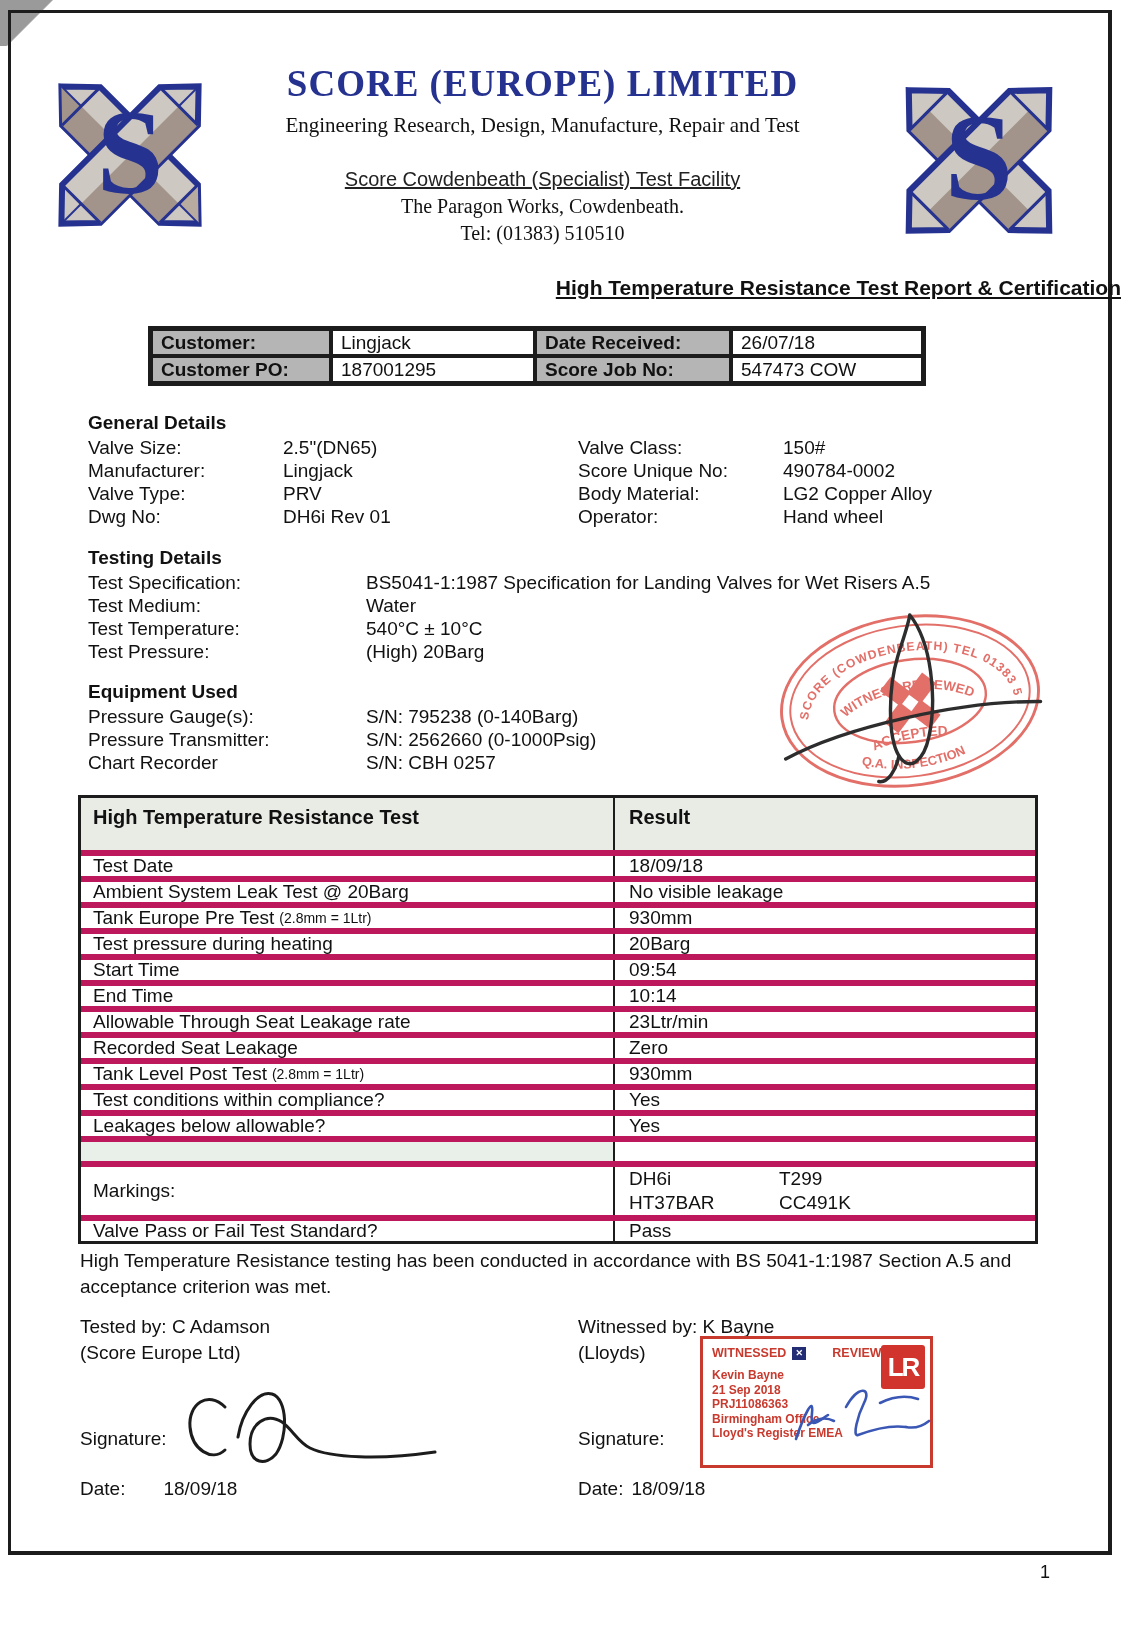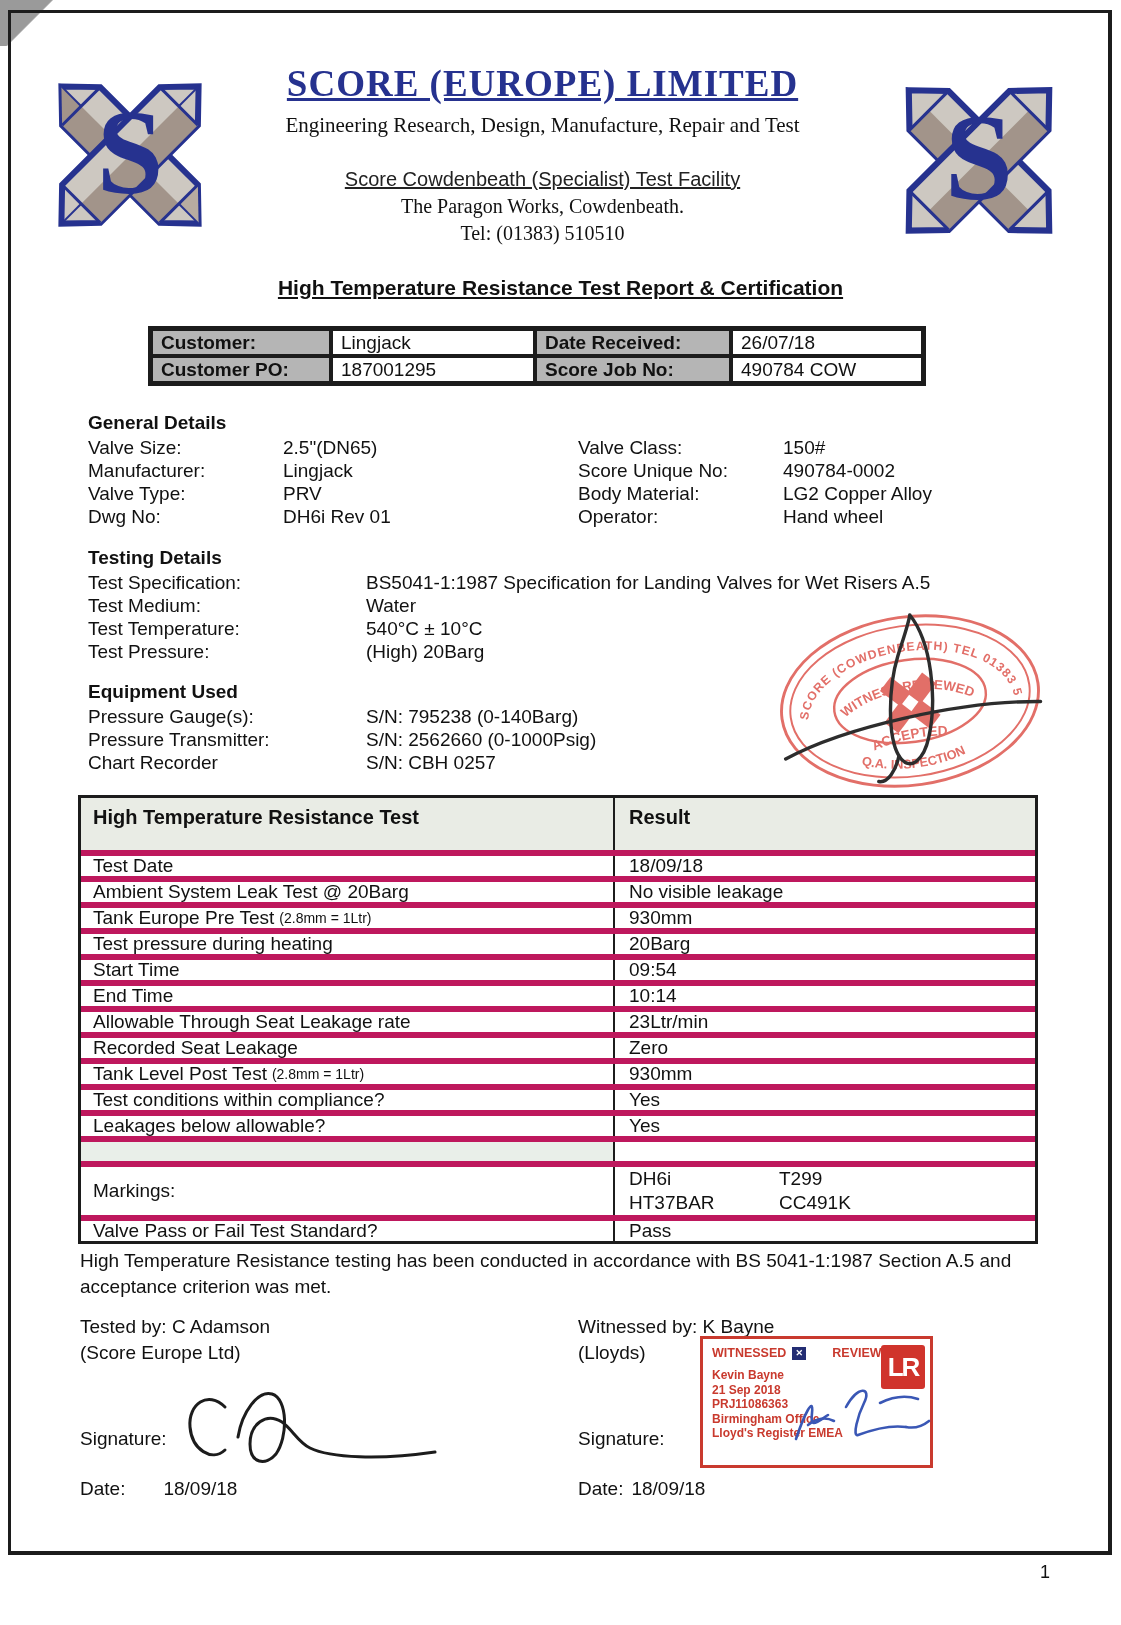--- a/index.html
+++ b/index.html
@@ -20,29 +20,29 @@
   }
 
   
   .logo { position:absolute; }
   .logo-left { left:28px; top:52px; }
   .logo-right { left:872px; top:55px; }
 
   .head-center { position:absolute; left:235px; top:62px; width:615px; text-align:center; }
   .company-name {
     font-family:"Liberation Serif", serif; font-weight:bold;
-    font-size:37px; color:#26328f; text-decoration:underline;
+    font-size:37px; color:#26328f; 
     letter-spacing:1px;
   }
   .tagline { font-family:"Liberation Serif", serif; font-size:21px; color:#111; margin-top:8px; }
   .facility { font-size:20px; color:#222; text-decoration:underline; margin-top:30px; }
   .address, .phone { font-family:"Liberation Serif", serif; font-size:20px; margin-top:4px; }
 
   .doc-title {
-    position:absolute; left:0; top:276px; width:1121px; text-align:center;
+    position:absolute; left:0; top:276px; width:1121px; text-align:right;
     font-size:21px; font-weight:bold; text-decoration:underline;
   }
 
   
   .info-table {
     position:absolute; left:148px; top:326px; width:778px;
     border:3px solid #1c1c1c; border-collapse:collapse;
     display:grid; grid-template-columns:180px 204px 196px 192px;
   }
   .info-cell {
@@ -175,21 +175,21 @@
   <div class="doc-title">High Temperature Resistance Test Report &amp; Certification</div>
 
   <div class="info-table">
     <div class="info-cell info-label">Customer:</div>
     <div class="info-cell">Lingjack</div>
     <div class="info-cell info-label">Date Received:</div>
     <div class="info-cell">26/07/18</div>
     <div class="info-cell info-label">Customer PO:</div>
     <div class="info-cell">187001295</div>
     <div class="info-cell info-label">Score Job No:</div>
-    <div class="info-cell">490784 COW</div>
+    <div class="info-cell">547473 COW</div>
   </div>
 
   <div class="section" style="top:412px;">
     <div class="sec-heading">General Details</div>
     <div class="gd-grid">
       <div>
         <div class="kv-row">
             <span class="k">Valve Size:</span>
             <span>2.5"(DN65)</span>
           </div>

